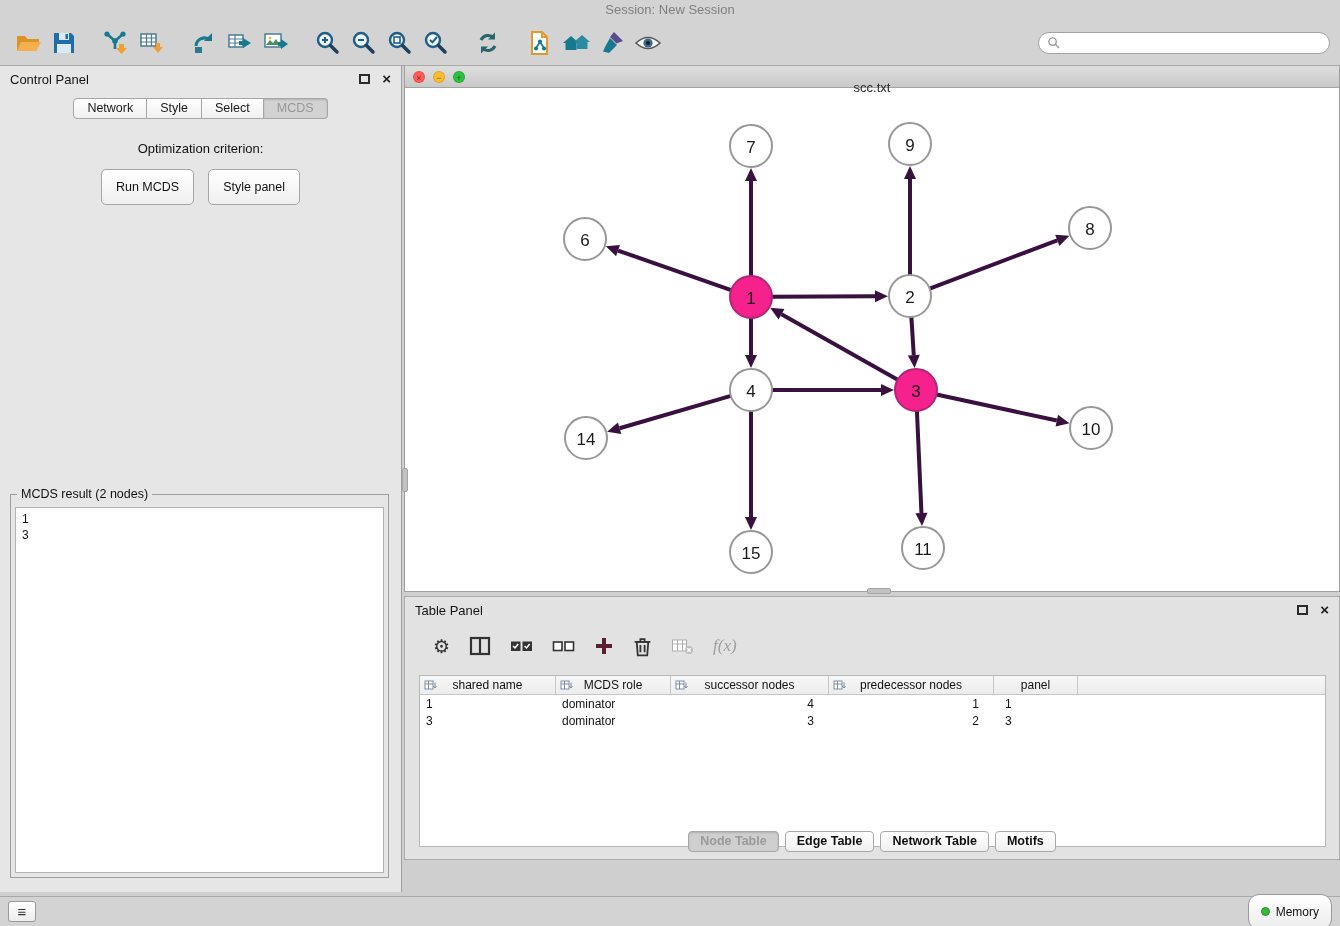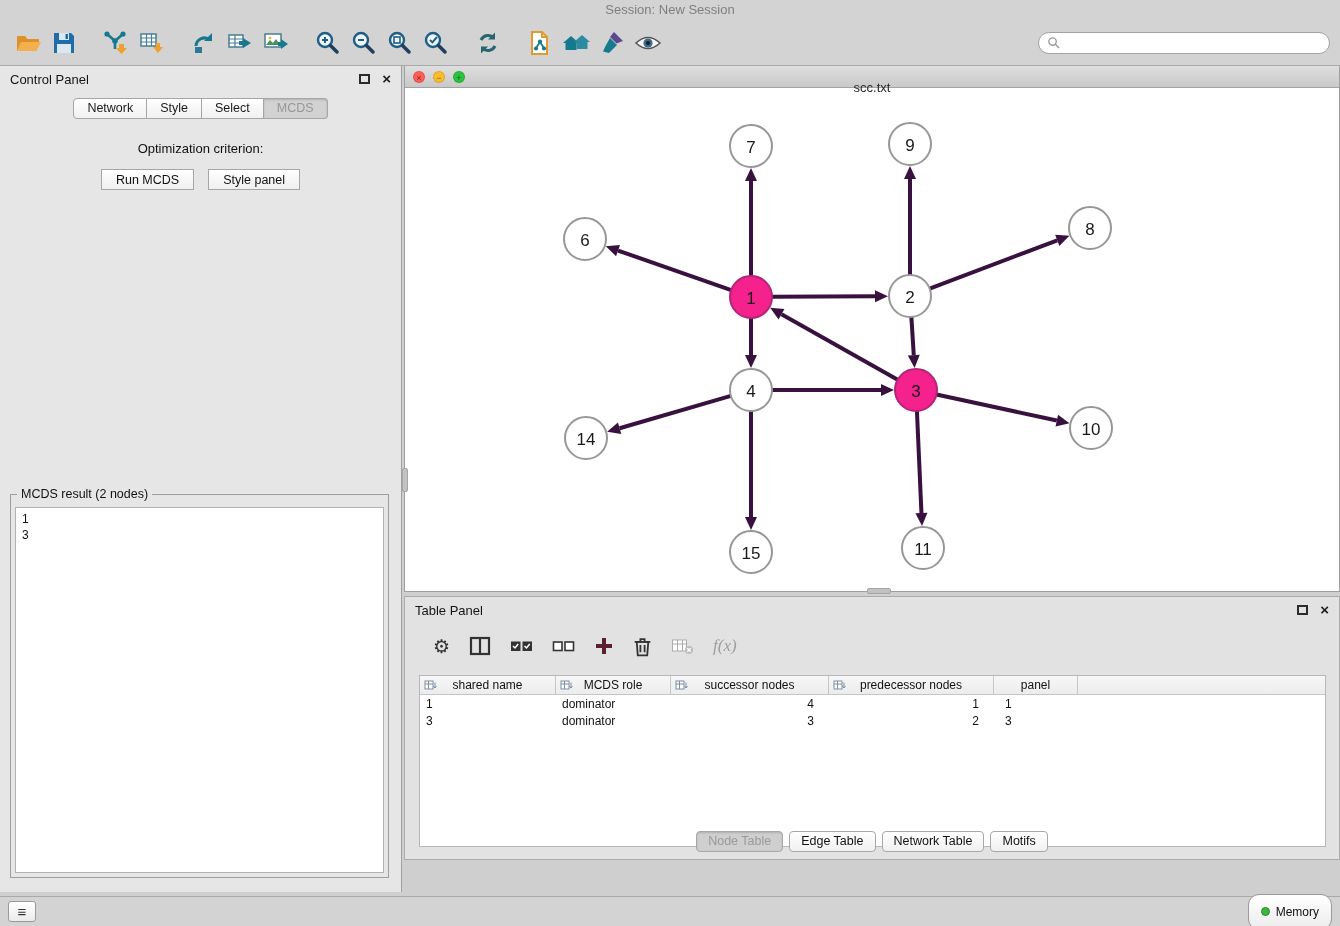--- a/index.html
+++ b/index.html
@@ -47,22 +47,22 @@
   #criterion { margin:12px auto 0; width:310px; height:23px; position:relative;
     border:1px solid #a6a6a6; border-radius:4px;
     background:linear-gradient(#ffffff,#f3f3f3);
     display:flex; align-items:center; padding:0 8px; font-size:13px; color:#111; }
   .stepper { margin-left:auto; display:flex; flex-direction:column; gap:2px; padding-right:2px; }
   .stepper i { display:block; width:0; height:0; border-left:4px solid transparent;
     border-right:4px solid transparent; }
   .stepper .up { border-bottom:5px solid #555; }
   .stepper .dn { border-top:5px solid #555; }
   #cp-buttons { display:flex; justify-content:center; gap:14px; margin-top:13px; }
-  .pbtn { height:21px; padding:0 14px; font-size:12.5px; color:#111;
-    border:1px solid #a6a6a6; border-radius:0;
+  .pbtn { height:36px; padding:0 14px; font-size:12.5px; color:#111;
+    border:1px solid #a6a6a6; border-radius:5px;
     background:linear-gradient(#ffffff,#efefef); font-family:"Liberation Sans",sans-serif; }
   #resultbox { position:absolute; left:10px; right:12px; top:428px; bottom:14px;
     border:1px solid #9e9e9e;padding-left:32px; }
   #resultbox .legend { position:absolute; top:-8px; left:6px; background:#e6e6e6;
     padding:0 4px; font-size:12.5px; color:#111; }
   #resultarea { position:absolute; left:4px; right:4px; top:12px; bottom:4px;
     background:#fff; border:1px solid #b3b3b3; font-size:12px; color:#111;
     padding:3px 6px; line-height:16px; }
 
   
@@ -101,21 +101,21 @@
   .cfill{flex:1;border-right:none}
   .t-row { display:flex; height:17px; align-items:center; font-size:12px; color:#111; }
   .t-row > div { border-right:1px solid transparent; }
   .cell-l { display:flex; align-items:center; padding-left:6px; }
   .cell-r { display:flex; align-items:center; justify-content:flex-end; padding-right:14px; }
   .cell-n { display:flex; align-items:center; padding-left:11px; }
   #tp-tabs { position:absolute; left:0; right:0; bottom:7px; display:flex;
     justify-content:center; gap:6px; }
   .tp-tab { height:21px; line-height:19px; padding:0 11px; font-size:12.5px; color:#111;
     border:1px solid #a8a8a8; border-radius:4px;
-    background:linear-gradient(#ffffff,#f0f0f0); }
+    background:linear-gradient(#ffffff,#f0f0f0);font-weight:bold; }
   .tp-tab.active { background:#cfcfcf; color:#9a9a9a; box-shadow:inset 0 1px 2px rgba(0,0,0,.15); }
 
   
   #statusbar { position:absolute; left:0; right:0; bottom:0; height:30px;
     background:#d3d3d3; border-top:1px solid #a9a9a9; display:flex;
     align-items:center; justify-content:space-between; padding:0 8px; }
   #menu-btn { width:28px; height:21px; border:1px solid #9a9a9a; border-radius:3px;
     background:linear-gradient(#ffffff,#ececec); display:flex; align-items:center;
     justify-content:center; font-size:15px; color:#333; }
   #memory-btn { height:36px; border:1px solid #9a9a9a; border-radius:11px;

